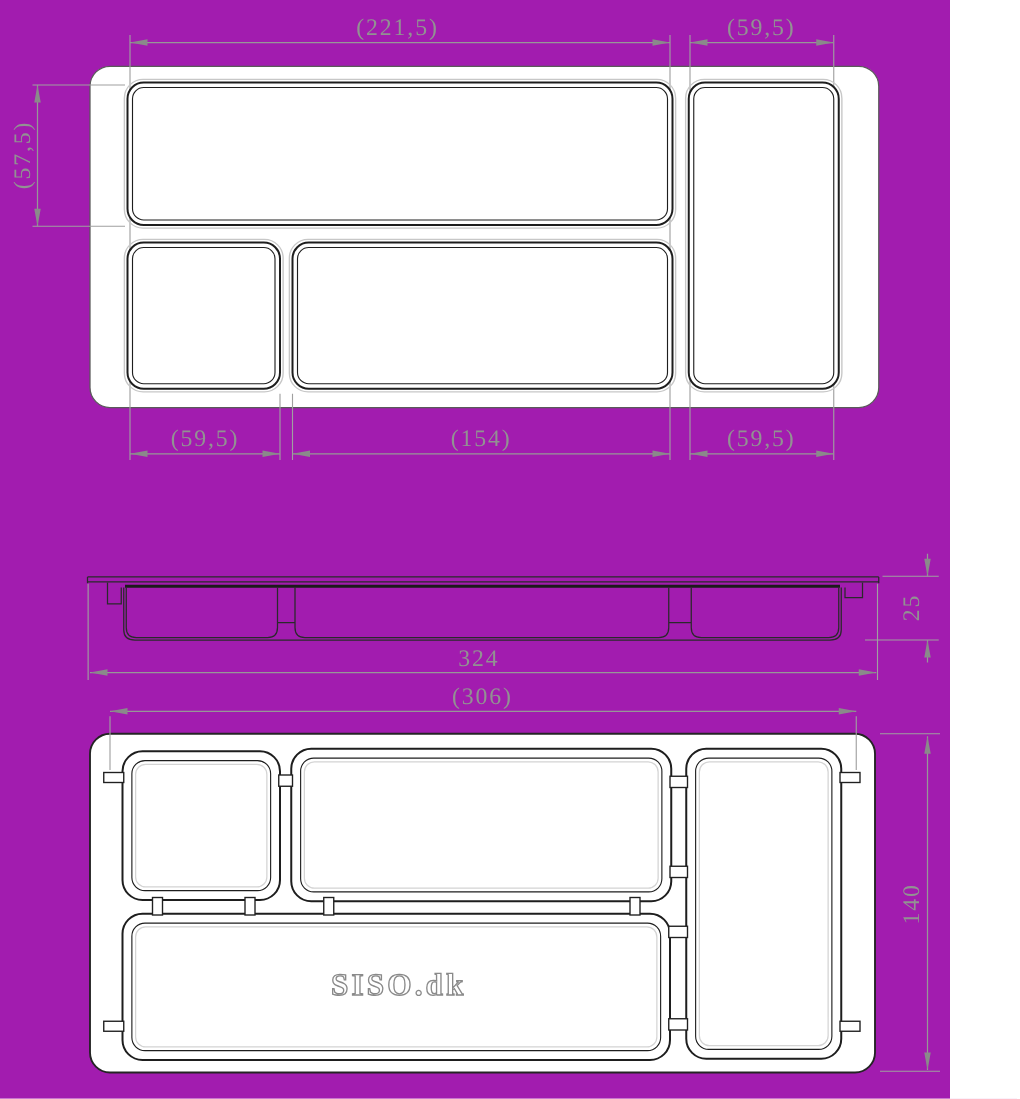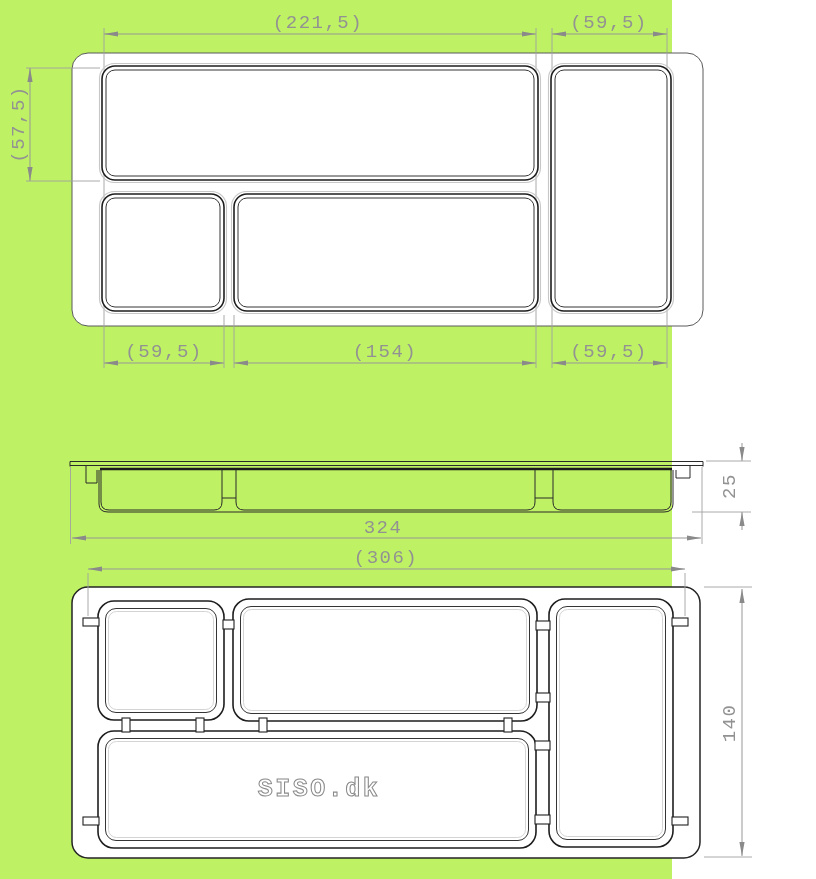--- a/index.html
+++ b/index.html
@@ -1,17 +1,17 @@
 <!DOCTYPE html>
 <html><head>
 <meta charset="utf-8">
 <style>
   html,body{margin:0;padding:0;background:#ffffff;}
-  .canvas{position:relative;width:672px;height:879px;background:#bef264;
-          font-family:Liberation Mono, monospace;}
+  .canvas{position:relative;width:760px;height:879px;background:#a21caf;
+          font-family:Liberation Serif, serif;}
   svg{display:block;}
   .pl-thin{stroke:#2a2a2a;stroke-width:1;fill:none;}
   .pl-bold{stroke:#1b1b1b;stroke-width:2.3;fill:none;}
   .tray-outline{stroke:#5a5a5a;stroke-width:1;fill:#ffffff;}
   .tray-outline-b{stroke:#242424;stroke-width:1.5;fill:#ffffff;}
   .comp-outer{stroke:#1e1e1e;stroke-width:1.6;fill:#ffffff;}
   .comp-inner{stroke:#1e1e1e;stroke-width:0.9;fill:none;}
   .accent{stroke:#c7c7c7;stroke-width:1.1;fill:none;}
   .accent2{stroke:#d4d4d4;stroke-width:1;fill:none;}
   .bridge{stroke:#202020;stroke-width:1.1;fill:#ffffff;}

